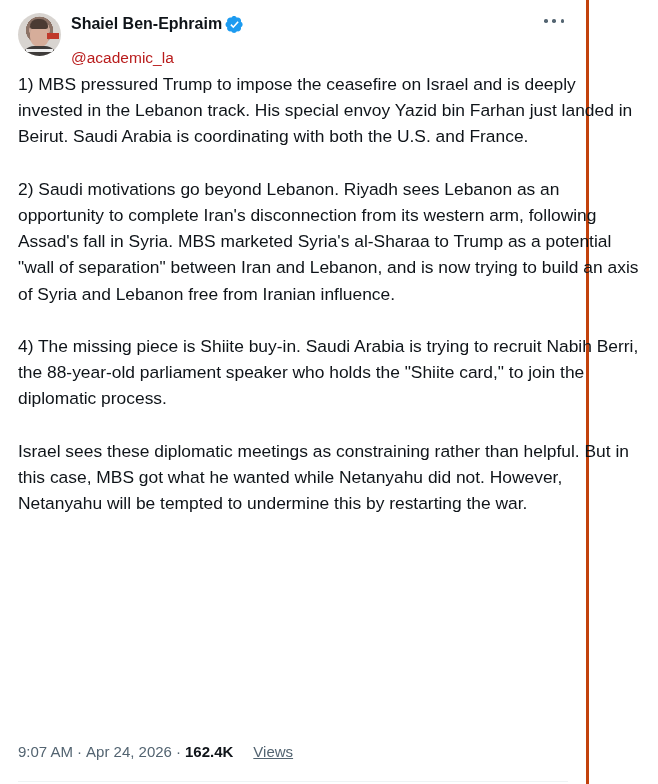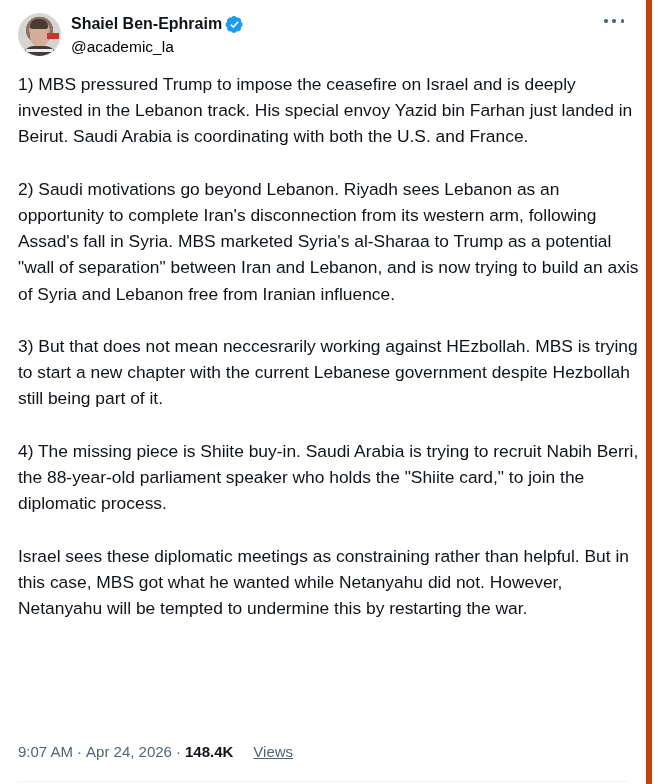--- a/index.html
+++ b/index.html
@@ -1,32 +1,32 @@
 <!DOCTYPE html>
 <html><head>
 <meta charset="utf-8">
 <style>
   html, body { margin: 0; padding: 0; background: #ffffff; }
   body { width: 658px; height: 784px; overflow: hidden; position: relative;
          font-family: "Liberation Sans", sans-serif; color: #0f1419; }
-  .frame { position: absolute; left: 0; top: 0; width: 652px; height: 784px;
-           border-right: 6px solid #c2410c; box-sizing: border-box; }
+  .frame { position: absolute; left: 0; top: 0; width: 589px; height: 784px;
+           border-right: 3px solid #c2410c; box-sizing: border-box; }
   .header { position: absolute; left: 18px; top: 13px; right: 18px; height: 44px; display: flex; align-items: flex-start; }
   .avatar { width: 43px; height: 43px; border-radius: 50%; overflow: hidden; flex: 0 0 43px; position: relative;
             background: radial-gradient(circle at 50% 40%, #c9a696 0 30%, #8b7266 31% 40%, #d8d4d0 41% 100%); }
   .avatar .hair { position: absolute; left: 12px; top: 6px; width: 18px; height: 10px; border-radius: 9px 9px 3px 3px; background: #4b3b33; }
   .avatar .face { position: absolute; left: 12px; top: 12px; width: 19px; height: 22px; border-radius: 45%; background: #d6ad9a; }
   .avatar .shirt { position: absolute; left: 4px; top: 33px; width: 35px; height: 14px; border-radius: 12px 12px 0 0; background: #3e3b3a; }
   .avatar .sign { position: absolute; right: 2px; top: 20px; width: 12px; height: 6px; background: #c0392b; }
   .avatar .caption { position: absolute; left: 8px; top: 36px; width: 27px; height: 3px; background: #f0f0f0; }
   .ident { margin-left: 10px; display: flex; flex-direction: column; }
   .name-row { display: flex; align-items: center; height: 22px; }
   .name { font-weight: bold; font-size: 16px; color: #0f1419; }
   .verified { width: 19px; height: 19px; margin-left: 3px; }
-  .handle { font-size: 15.5px; color: #000000; margin-top: 3px; }
+  .handle { font-size: 15.5px; color: #b91c1c; margin-top: 14px; }
   .more { position: absolute; right: 22px; top: 15px; width: 20px; height: 12px; display: flex; justify-content: space-between; align-items: center; cursor: pointer; }
   .more span { width: 3.5px; height: 3.5px; border-radius: 50%; background: #536471; display: block; }
   .body { position: absolute; left: 18px; top: 71px; width: 625px; font-size: 17.4px; line-height: 26.2px; color: #0f1419; }
   .body p { margin: 0 0 26.2px 0; }
   .body p:last-child { margin-bottom: 8px; }
   .meta { position: absolute; left: 18px; top: 743px; font-size: 15px; color: #536471; display: flex; align-items: flex-start; }
   .meta .dot { margin: 0 4px; }
   .meta .views-count { font-weight: bold; color: #0f1419; }
   .meta .views-label { margin-left: 20px; text-decoration: underline; }
   .divider { position: absolute; left: 18px; right: 18px; top: 781px; height: 1px; background: #eff3f4; }
@@ -57,28 +57,27 @@
 
   <div class="more">
     <span></span>
     <span></span>
     <span></span>
   </div>
 
   <div class="body">
     <p>1) MBS pressured Trump to impose the ceasefire on Israel and is deeply invested in the Lebanon track. His special envoy Yazid bin Farhan just landed in Beirut. Saudi Arabia is coordinating with both the U.S. and France.</p>
     <p>2) Saudi motivations go beyond Lebanon. Riyadh sees Lebanon as an opportunity to complete Iran's disconnection from its western arm, following Assad's fall in Syria. MBS marketed Syria's al-Sharaa to Trump as a potential "wall of separation" between Iran and Lebanon, and is now trying to build an axis of Syria and Lebanon free from Iranian influence.</p>
-    <p>3) But that does not mean neccesrarily working against HEzbollah. MBS is trying to start a new chapter with the current Lebanese government despite Hezbollah still being part of it.</p>
     <p>4) The missing piece is Shiite buy-in. Saudi Arabia is trying to recruit Nabih Berri, the 88-year-old parliament speaker who holds the "Shiite card," to join the diplomatic process.</p>
     <p>Israel sees these diplomatic meetings as constraining rather than helpful. But in this case, MBS got what he wanted while Netanyahu did not. However, Netanyahu will be tempted to undermine this by restarting the war.</p>
   </div>
 
   <div class="meta">
     <span>9:07 AM</span>
     <span class="dot">·</span>
     <span>Apr 24, 2026</span>
     <span class="dot">·</span>
-    <span class="views-count">148.4K</span>
+    <span class="views-count">162.4K</span>
     <span class="views-label">Views</span>
   </div>
 
   <div class="divider"></div>
 </div>
 
 </body></html>

